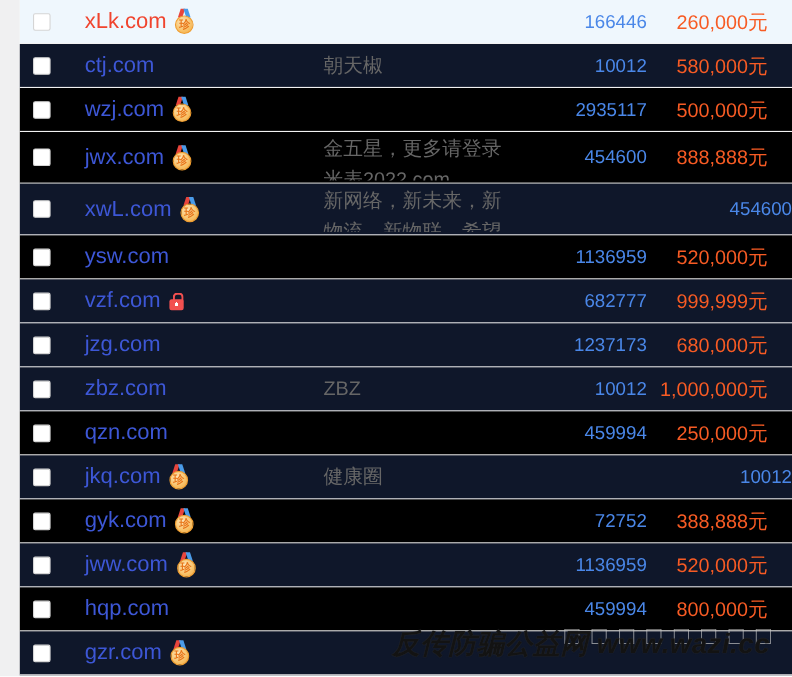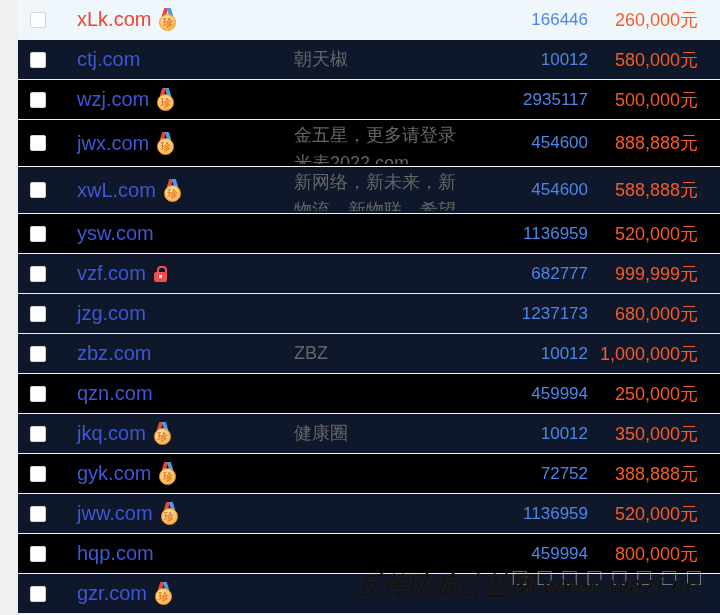--- a/index.html
+++ b/index.html
@@ -145,21 +145,20 @@
       <a class="domain blue">xwL.com</a>
       <span class="medal">
         <span class="rib-l"></span>
         <span class="rib-r"></span>
         <span class="coin">珍</span>
       </span>
 
     </span>
     <span class="cell-desc">新网络，新未来，新物流，新物联，希望链，米表20...</span>
     <span class="cell-visits">454600</span>
-    <span class="cell-price">588,888元</span>
   </div>
 
   <div class="row shaded">
     <span class="cell-check">
       <span class="checkbox"></span>
     </span>
     <span class="cell-domain">
       <a class="domain blue">ysw.com</a>
 
     </span>
@@ -229,21 +228,20 @@
       <a class="domain blue">jkq.com</a>
       <span class="medal">
         <span class="rib-l"></span>
         <span class="rib-r"></span>
         <span class="coin">珍</span>
       </span>
 
     </span>
     <span class="cell-desc">健康圈</span>
     <span class="cell-visits">10012</span>
-    <span class="cell-price">350,000元</span>
   </div>
 
   <div class="row shaded">
     <span class="cell-check">
       <span class="checkbox"></span>
     </span>
     <span class="cell-domain">
       <a class="domain blue">gyk.com</a>
       <span class="medal">
         <span class="rib-l"></span>

